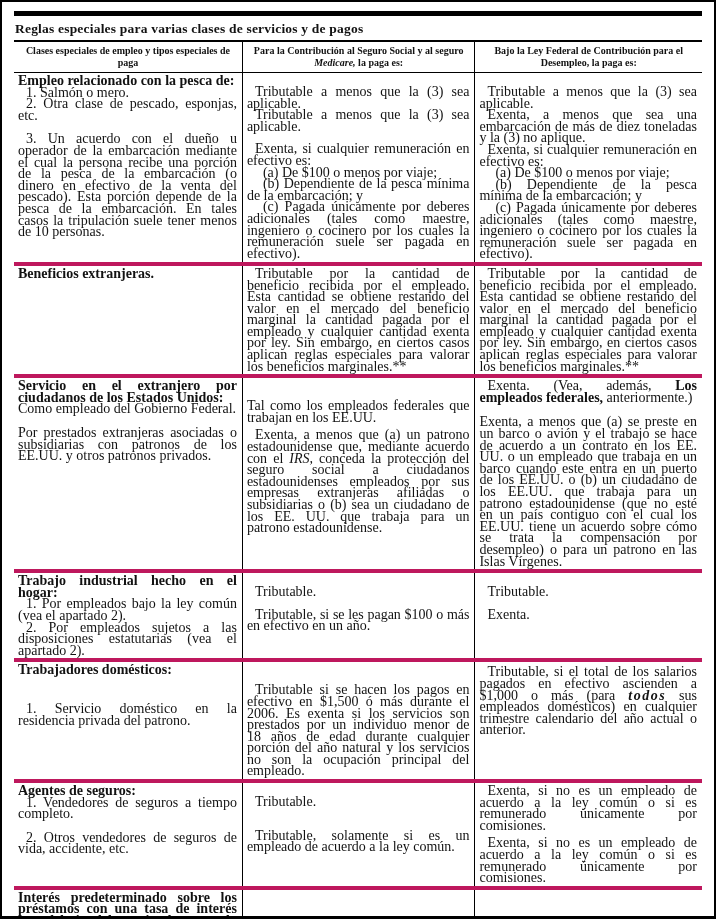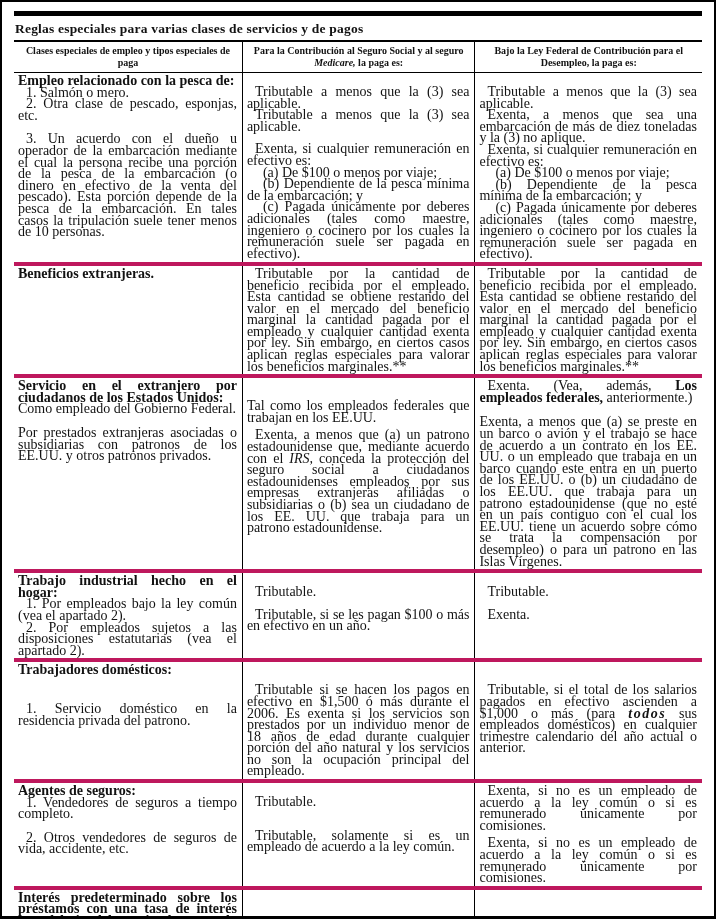--- a/index.html
+++ b/index.html
@@ -137,21 +137,21 @@
         </tr>
         <tr style="height: 85px;">
           <td>
             <p class="b">Trabajadores domésticos:</p>
             <p class="ind" style="margin-top: 27px;">1. Servicio doméstico en la residencia privada del patrono.</p>
           </td>
           <td>
             <p class="ind" style="margin-top: 20px;">Tributable si se hacen los pagos en efectivo en $1,500 ó más durante el 2006. Es exenta si los servicios son prestados por un individuo menor de 18 años de edad durante cualquier porción del año natural y los servicios no son la ocupación principal del empleado.</p>
           </td>
           <td>
-            <p class="ind" style="margin-top: 20px;">Tributable, si el total de los salarios pagados en efectivo ascienden a $1,000 o más (para <span class="emph">todos</span> sus empleados domésticos) en cualquier trimestre calendario del año actual o anterior.</p>
+            <p class="ind" style="margin-top: 2px;">Tributable, si el total de los salarios pagados en efectivo ascienden a $1,000 o más (para <span class="emph">todos</span> sus empleados domésticos) en cualquier trimestre calendario del año actual o anterior.</p>
           </td>
         </tr>
         <tr style="height: 88px;">
           <td>
             <p class="b">Agentes de seguros:</p>
             <p class="ind">1. Vendedores de seguros a tiempo completo.</p>
             <p class="ind" style="margin-top: 12px;">2. Otros vendedores de seguros de vida, accidente, etc.</p>
           </td>
           <td>
             <p class="ind" style="margin-top: 11px;">Tributable.</p>

